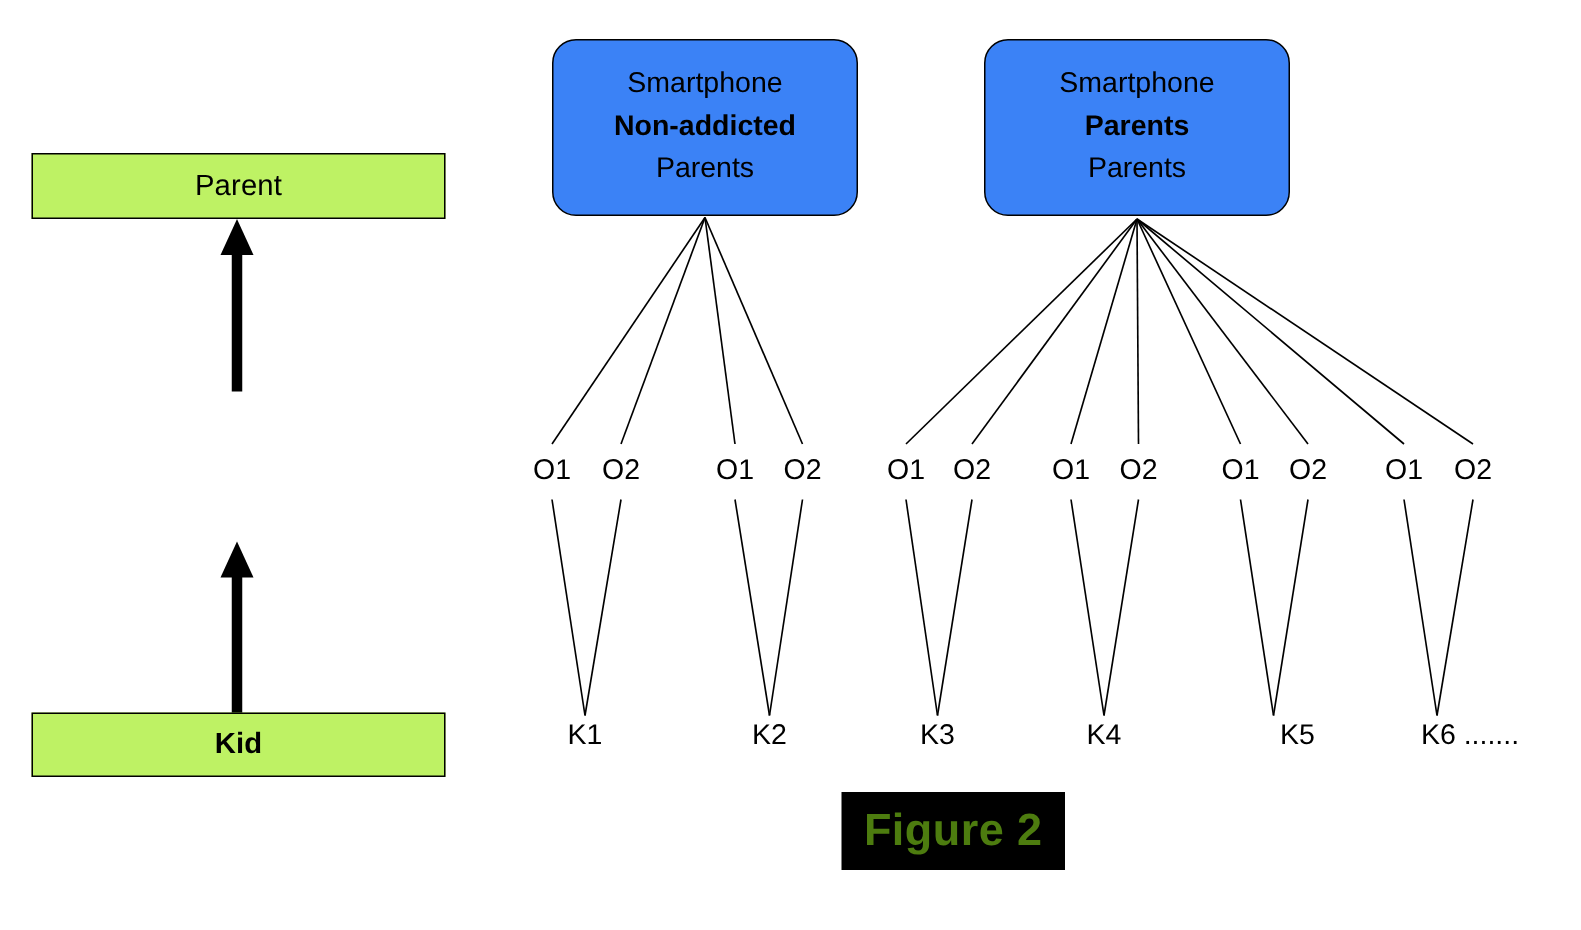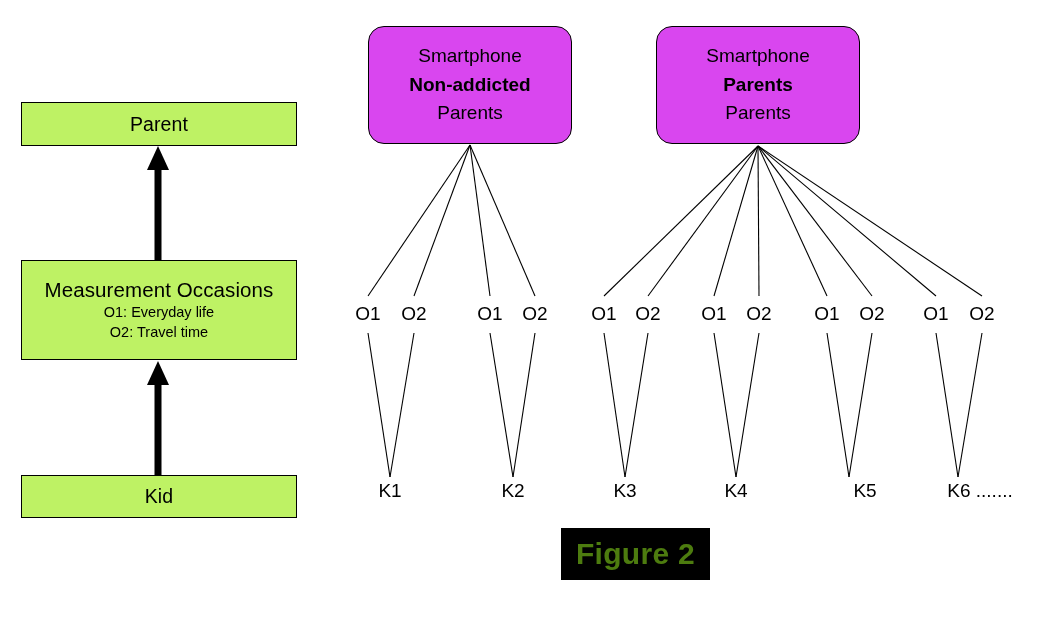--- a/index.html
+++ b/index.html
@@ -28,21 +28,21 @@
     border: 1.6px solid #000000;
     background: #bef264;
     display: flex;
     flex-direction: column;
     align-items: center;
     justify-content: center;
     text-align: center;
   }
   #box-parent  { left: 21px;  top: 102px; width: 276px; height: 44px; }
   #box-meas    { left: 21px;  top: 260px; width: 276px; height: 100px; }
-  #box-kid     { left: 21px;  top: 475px; width: 276px; height: 43px; }
+  #box-kid     { left: 21px;  top: 475px; width: 276px; height: 43px; font-weight: bold; }
 
   .lbox-title {
     font-size: 19.5px;
     line-height: 1.15;
     letter-spacing: .1px;
   }
   .lbox-title.big {
     font-size: 20.5px;
     margin-bottom: 2px;
   }
@@ -50,21 +50,21 @@
     font-size: 14.5px;
     line-height: 1.35;
   }
 
   
   .gbox {
     position: absolute;
     box-sizing: border-box;
     border: 1.6px solid #000000;
     border-radius: 16px;
-    background: #d946ef;
+    background: #3b82f6;
     display: flex;
     flex-direction: column;
     align-items: center;
     justify-content: center;
     text-align: center;
   }
   #box-nonaddicted { left: 368px; top: 26px; width: 204px; height: 118px; }
   #box-addicted    { left: 656px; top: 26px; width: 204px; height: 118px; }
   .gbox-line {
     font-size: 19px;
@@ -154,25 +154,20 @@
         <rect x="154.5" y="378" width="7" height="98"></rect>
         <polygon points="158,361 169,385 147,385"></polygon>
       </g>
     </g>
   </svg>
 
   <div class="lbox" id="box-parent">
     <div class="lbox-title">Parent</div>
   </div>
 
-  <div class="lbox" id="box-meas">
-    <div class="lbox-title big">Measurement Occasions</div>
-    <div class="lbox-sub">O1: Everyday life</div>
-    <div class="lbox-sub">O2: Travel time</div>
-  </div>
 
   <div class="lbox" id="box-kid">
     <div class="lbox-title">Kid</div>
   </div>
 
   <div class="gbox" id="box-nonaddicted">
     <div class="gbox-line">Smartphone</div>
     <div class="gbox-line strong">Non-addicted</div>
     <div class="gbox-line">Parents</div>
   </div>

